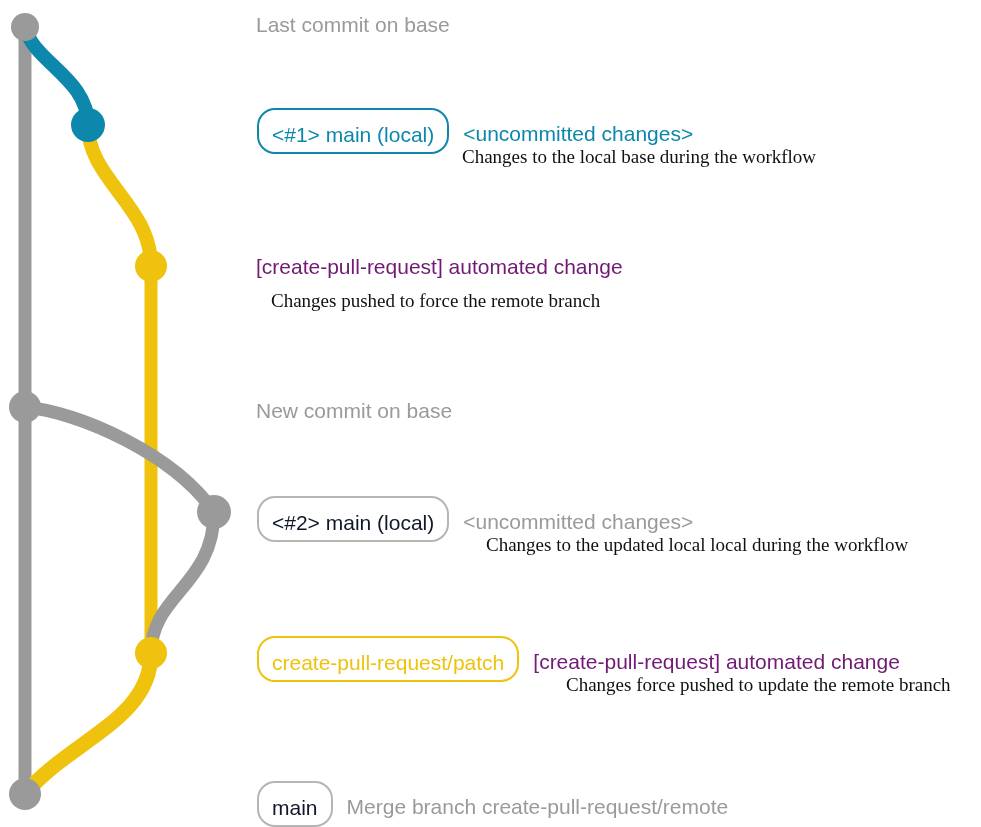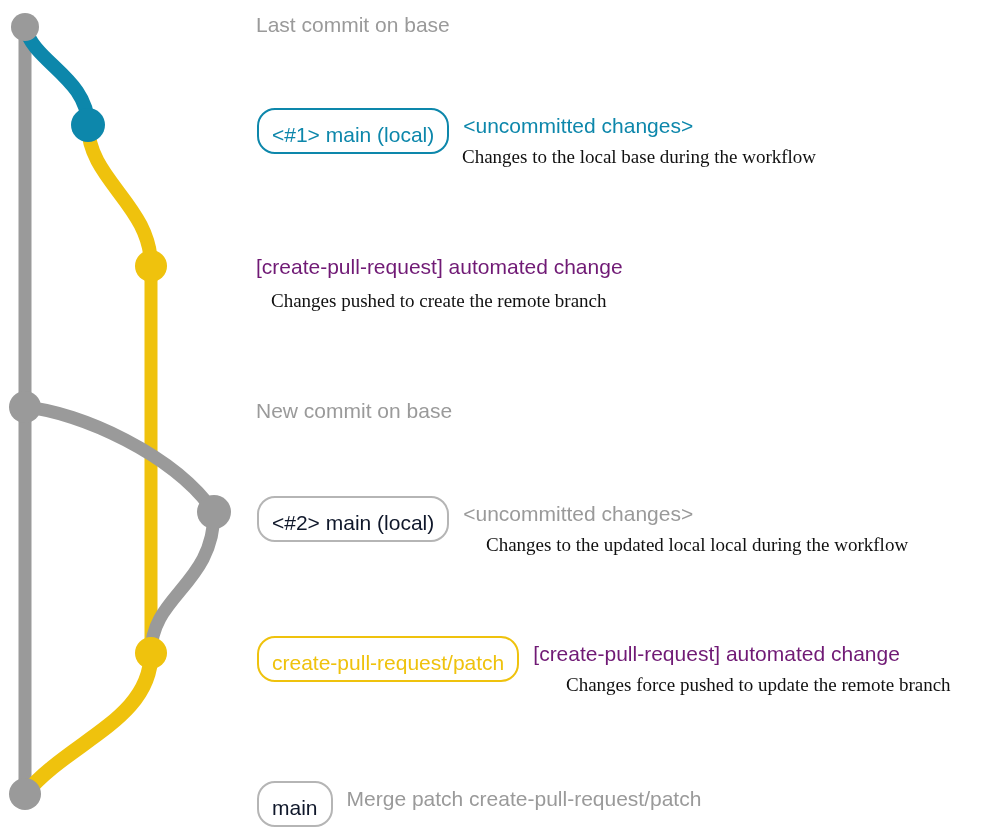--- a/index.html
+++ b/index.html
@@ -22,21 +22,21 @@
   #graph-svg {
     position: absolute;
     left: 0;
     top: 0;
     width: 981px;
     height: 827px;
   }
   .row {
     position: absolute;
     display: flex;
-    align-items: flex-start;
+    align-items: center;
     white-space: nowrap;
   }
   .pill {
     display: inline-block;
     border: 2px solid #9a9a9a;
     border-radius: 18px;
     padding: 12px 13px 5px 13px;
     font-size: 21px;
     line-height: 25px;
     color: #9a9a9a;
@@ -105,21 +105,21 @@
   <div class="row" style="left:257px; top:108px;">
     <span class="pill blue">&lt;#1&gt; main (local)</span>
     <span class="gap"></span>
     <span class="headline blue" style="margin-top:5px;">&lt;uncommitted changes&gt;</span>
   </div>
   <div class="subtitle" style="left:462px; top:146px;">Changes to the local base during the workflow</div>
 
   <div class="row" style="left:256px; top:254px;">
     <span class="headline yellow">[create-pull-request] automated change</span>
   </div>
-  <div class="subtitle" style="left:271px; top:290px;">Changes pushed to create the remote branch</div>
+  <div class="subtitle" style="left:271px; top:290px;">Changes pushed to force the remote branch</div>
 
   <div class="row" style="left:256px; top:398px;">
     <span class="headline gray">New commit on base</span>
   </div>
 
   <div class="row" style="left:257px; top:496px;">
     <span class="pill gray">&lt;#2&gt; main (local)</span>
     <span class="gap"></span>
     <span class="headline gray" style="margin-top:5px;">&lt;uncommitted changes&gt;</span>
   </div>
@@ -128,16 +128,16 @@
   <div class="row" style="left:257px; top:636px;">
     <span class="pill yellow">create-pull-request/patch</span>
     <span class="gap"></span>
     <span class="headline yellow" style="margin-top:5px;">[create-pull-request] automated change</span>
   </div>
   <div class="subtitle" style="left:566px; top:674px;">Changes force pushed to update the remote branch</div>
 
   <div class="row" style="left:257px; top:781px;">
     <span class="pill gray">main</span>
     <span class="gap"></span>
-    <span class="headline gray" style="margin-top:5px;">Merge patch create-pull-request/patch</span>
+    <span class="headline gray" style="margin-top:5px;">Merge branch create-pull-request/remote</span>
   </div>
 
 </div>
 
 </body></html>

